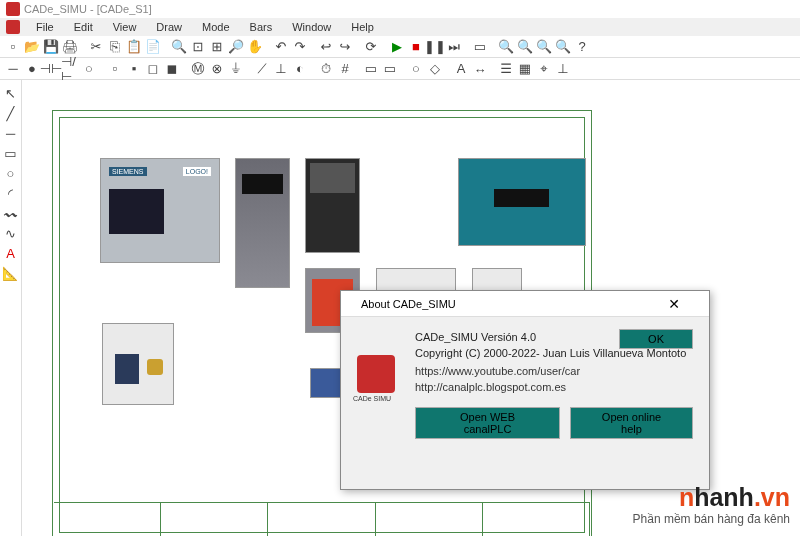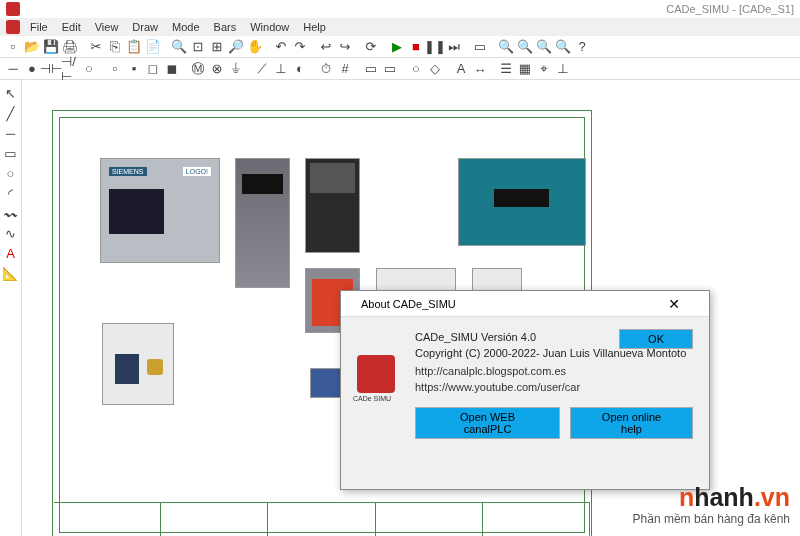--- a/index.html
+++ b/index.html
@@ -1,19 +1,19 @@
 <!DOCTYPE html>
 <html><head>
 <meta charset="utf-8">
 <style>
 * { margin: 0; padding: 0; box-sizing: border-box; font-family: "Segoe UI", Tahoma, sans-serif; }
 body { width: 800px; height: 536px; background: #fff; position: relative; overflow: hidden; font-size: 11px; }
-.titlebar { height: 18px; background: #fff; display: flex; align-items: center; padding: 0 6px; color: #888; font-size: 11px; justify-content: space-between; }
+.titlebar { height: 18px; background: #fff; display: flex; align-items: center; padding: 0 6px; color: #888; font-size: 11px; }
 .titlebar .app-icon { width: 14px; height: 14px; background: #c72c2c; border-radius: 2px; margin-right: 4px; }
-.menubar { height: 18px; background: #f0f0f0; display: flex; align-items: center; padding: 8px 6px; gap: 2px; }
+.menubar { height: 18px; background: #f0f0f0; display: flex; align-items: center; padding: 8px 6px; gap: 8px; }
 .menu-sys { width: 14px; height: 14px; background: #c72c2c; border-radius: 2px; margin-right: 2px; }
 .menubar span { padding: 2px 6px; color: #333; cursor: default; }
 .toolbar { height: 22px; background: #fff; border-bottom: 1px solid #ddd; display: flex; align-items: center; padding: 0 4px; gap: 1px; }
 .tbtn { width: 18px; height: 18px; display: inline-flex; align-items: center; justify-content: center; font-size: 13px; color: #444; cursor: pointer; }
 .tbtn.sep { width: 6px; color: transparent; }
 .tbtn.red { color: #d00; }
 .tbtn.green { color: #080; }
 .tbtn.blue { color: #06c; }
 .workspace { position: absolute; top: 80px; left: 0; right: 0; bottom: 0; display: flex; }
 .side-toolbar { width: 22px; background: #fff; border-right: 1px solid #ddd; display: flex; flex-direction: column; align-items: center; padding-top: 4px; gap: 2px; }
@@ -49,21 +49,21 @@
 .dialog { position: absolute; left: 340px; top: 290px; width: 370px; height: 200px; background: #f0f0f0; border: 1px solid #888; box-shadow: 2px 2px 8px rgba(0,0,0,.3); z-index: 50; }
 .dialog .dtitle { height: 26px; background: #fff; border-bottom: 1px solid #ddd; display: flex; align-items: center; justify-content: space-between; padding: 0 20px; }
 .dialog .dtitle .dclose { width: 30px; text-align: center; font-size: 14px; cursor: pointer; }
 .dialog .dbody { padding: 14px 16px; position: relative; font-size: 11px; color: #222; }
 .dialog .dicon { position: absolute; left: 16px; top: 38px; width: 38px; height: 38px; background: #c72c2c; border-radius: 4px; }
 .dialog .dicon::after { content: "CADe SIMU"; position: absolute; top: 40px; left: -4px; font-size: 7px; color: #333; white-space: nowrap; }
 .dialog .dtext { margin-left: 58px; }
 .dialog .dtext div { margin-bottom: 4px; }
 .dialog .dlinks { margin-top: 6px; }
 .dialog .dlinks div { color: #333; }
-.dialog .dbtn { background: #0ea5e9; border: 1px solid #aaa; padding: 3px 20px; font-size: 11px; cursor: pointer; }
+.dialog .dbtn { background: #0f766e; border: 1px solid #aaa; padding: 3px 20px; font-size: 11px; cursor: pointer; }
 .dialog .ok { position: absolute; right: 16px; top: 12px; padding: 3px 28px; }
 .dialog .btns { margin-left: 58px; margin-top: 14px; display: flex; gap: 10px; }
 .watermark { position: absolute; right: 10px; bottom: 10px; text-align: right; z-index: 60; }
 .watermark .wlogo { font-size: 25px; font-weight: bold; color: #222; }
 .watermark .wlogo .n { color: #e84a1a; }
 .watermark .wsub { font-size: 12px; color: #555; }
 </style>
 </head>
 <body>
 
@@ -261,22 +261,22 @@
     <span>About CADe_SIMU</span>
     <span class="dclose">✕</span>
   </div>
   <div class="dbody">
     <button class="dbtn ok">OK</button>
     <div class="dicon"></div>
     <div class="dtext">
       <div>CADe_SIMU Versión 4.0</div>
       <div>Copyright (C) 2000-2022- Juan Luis Villanueva Montoto</div>
       <div class="dlinks">
+        <div>https://www.youtube.com/user/car</div>
         <div>http://canalplc.blogspot.com.es</div>
-        <div>https://www.youtube.com/user/car</div>
       </div>
     </div>
     <div class="btns">
       <button class="dbtn">Open WEB canalPLC</button>
       <button class="dbtn">Open online help</button>
     </div>
   </div>
 </div>
 
 <div class="watermark">

